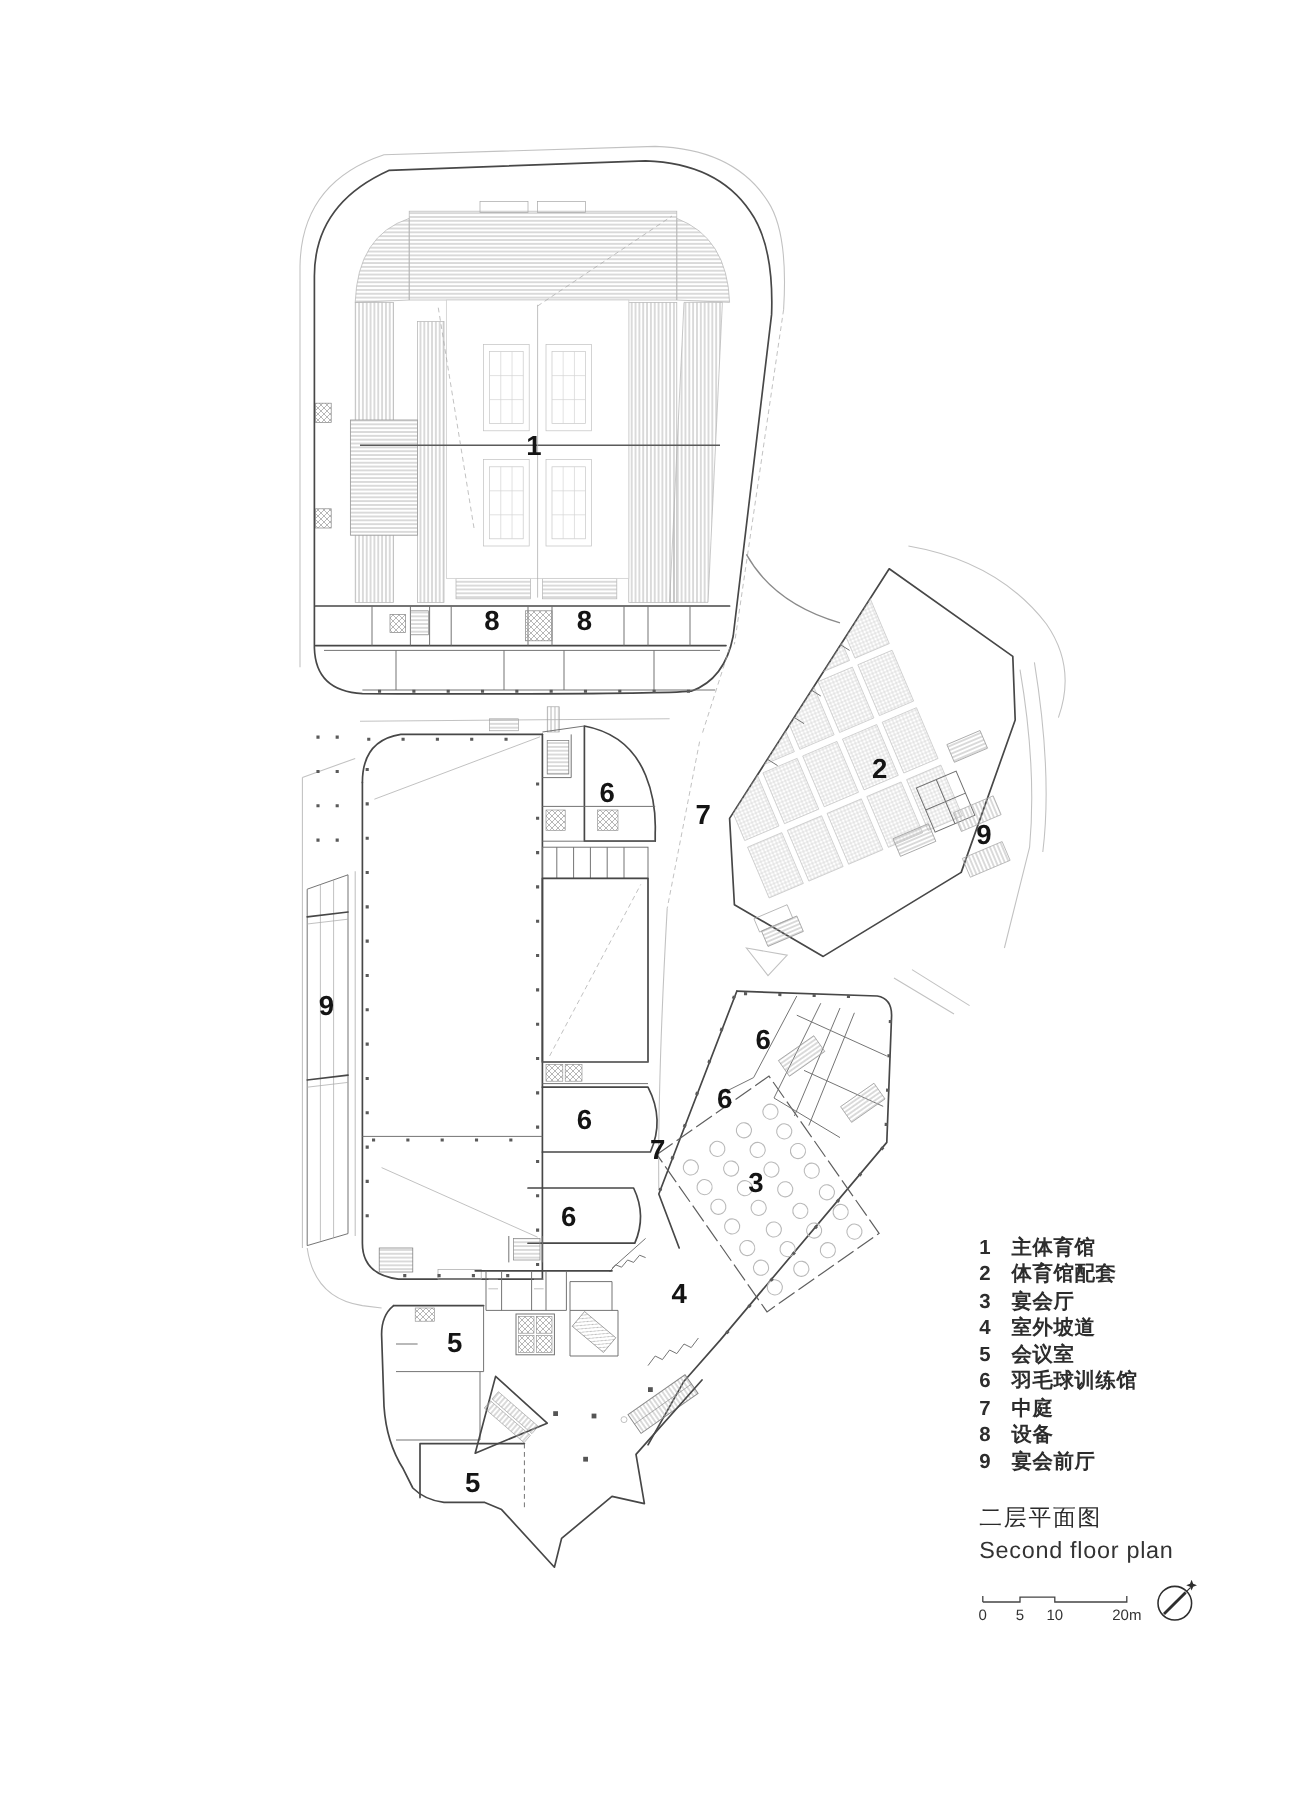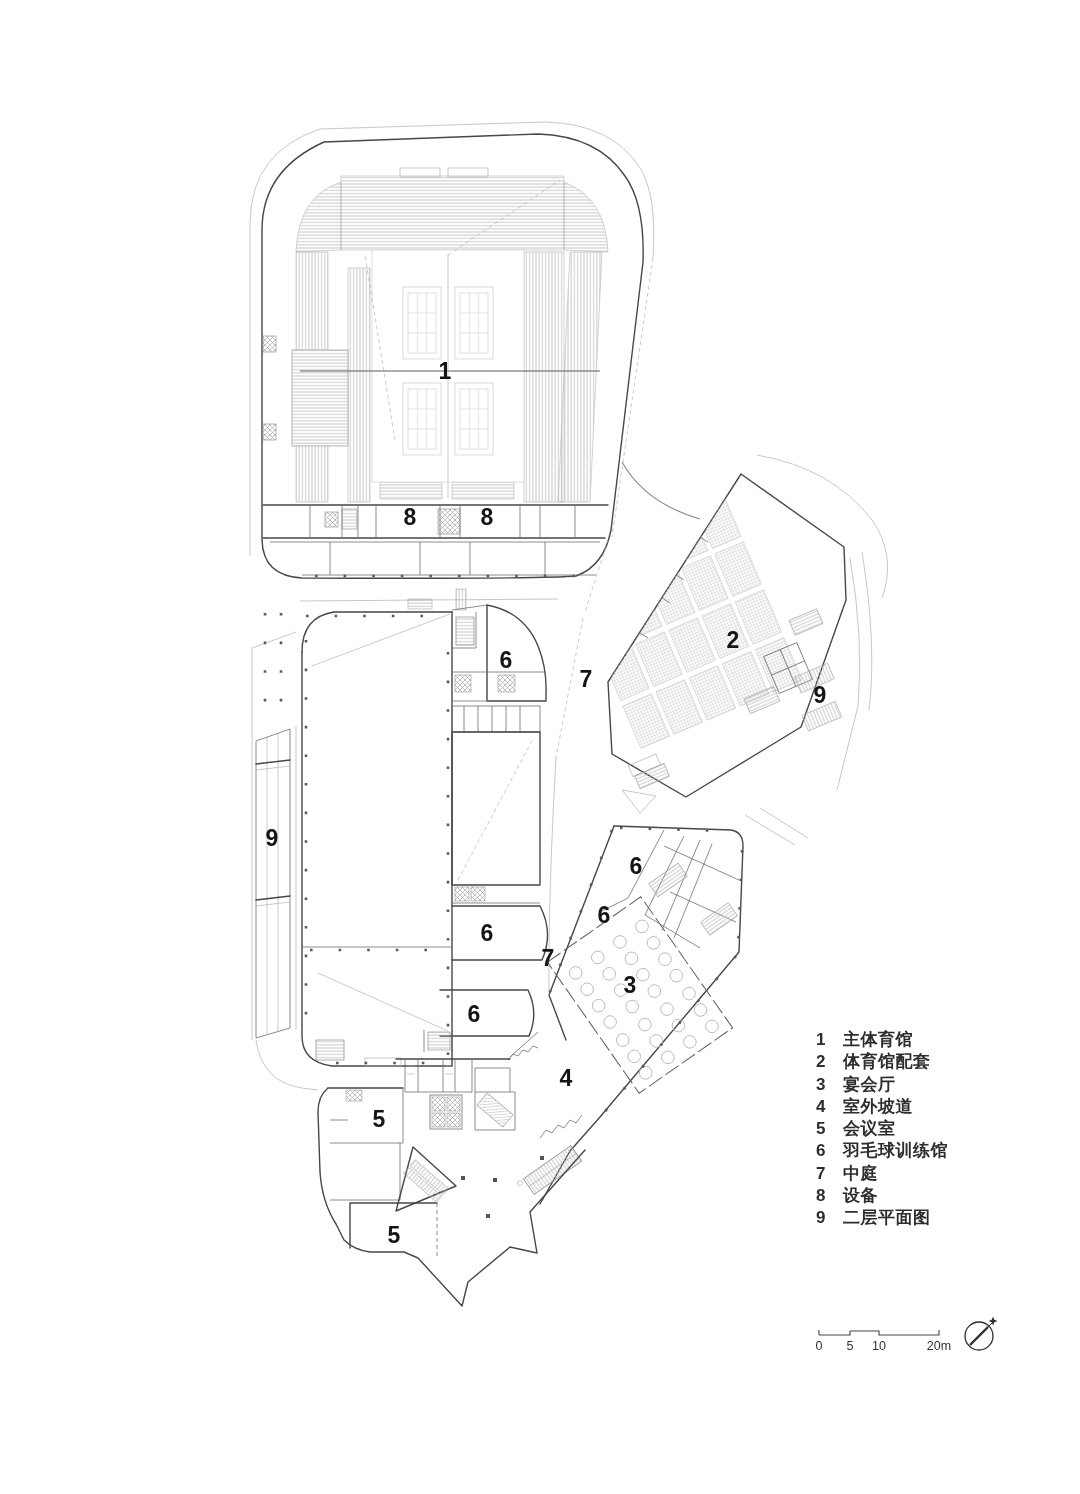--- a/index.html
+++ b/index.html
@@ -361,24 +361,28 @@
   <div class="legend-row">
     <span class="legend-num">7</span>
     <span class="legend-label">中庭</span>
   </div>
   <div class="legend-row">
     <span class="legend-num">8</span>
     <span class="legend-label">设备</span>
   </div>
   <div class="legend-row">
     <span class="legend-num">9</span>
-    <span class="legend-label">二层平面图</span>
+    <span class="legend-label">宴会前厅</span>
   </div>
 </div>
 
+<div class="titleblock">
+  <div class="title-zh">二层平面图</div>
+  <div class="title-en">Second floor plan</div>
+</div>
 
 <svg class="scalebar-svg" width="170" height="38" viewBox="0 0 170 38">
   <path d="M7,15 L7,10 M7,15 L38,15 L38,11 L67,11 L67,15 L127,15 L127,10" stroke="#444" stroke-width="1.1" fill="none"></path>
   <text x="7" y="30">0</text>
   <text x="38" y="30">5</text>
   <text x="67" y="30">10</text>
   <text x="127" y="30">20m</text>
 </svg>
 
 <svg class="compass-svg" width="46" height="50" viewBox="0 0 46 50">

